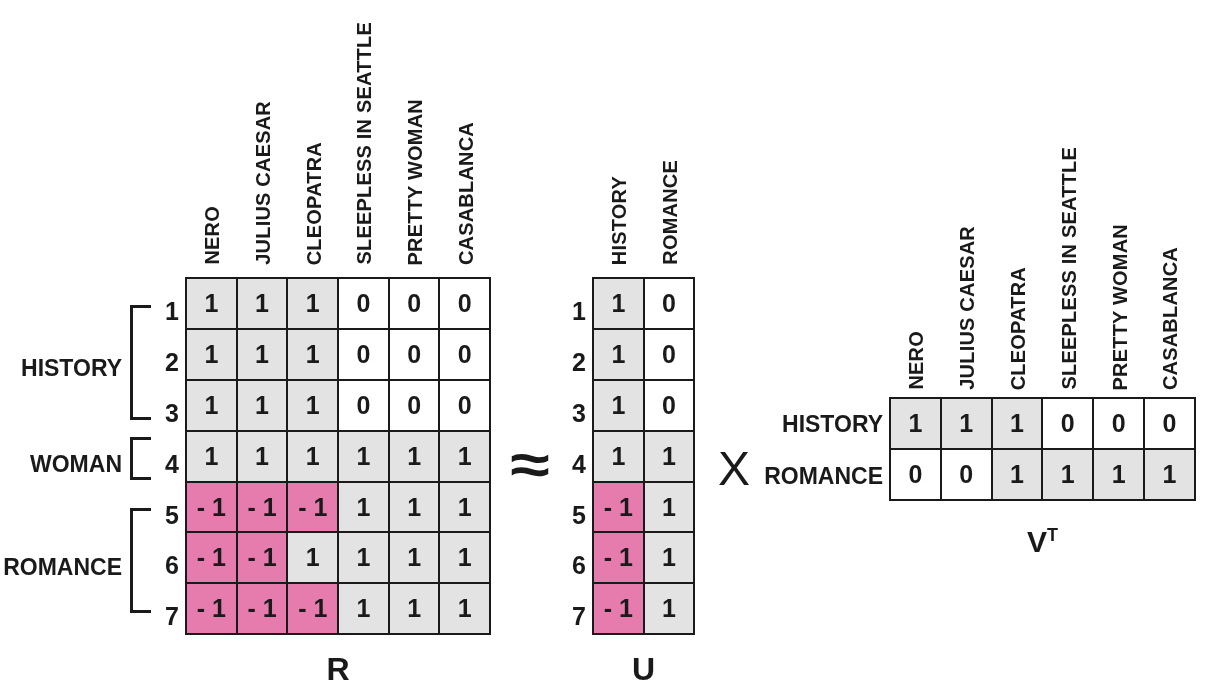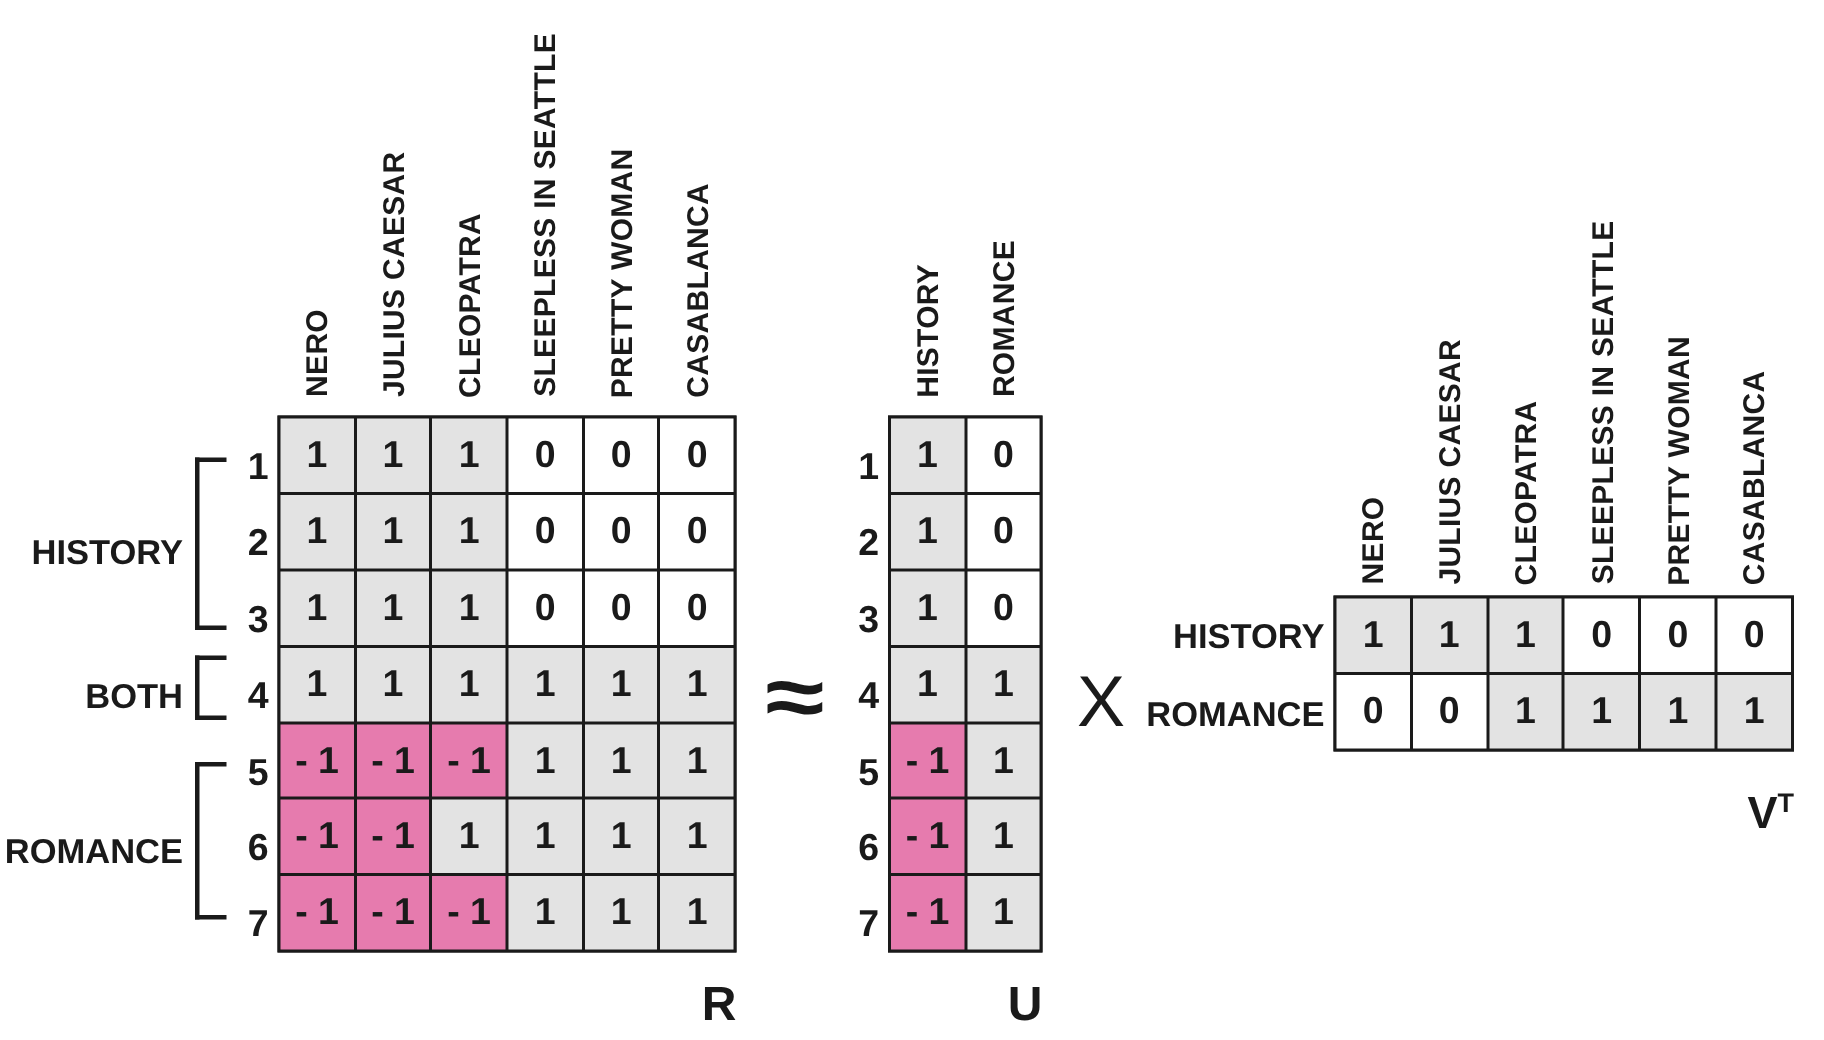--- a/index.html
+++ b/index.html
@@ -90,21 +90,21 @@
     position:absolute; left:494px; top:428px; width:72px;
     text-align:center; font-size:60px; line-height:74px;
     transform:scaleX(1.2) scaleY(0.95);
   }
   #times {
     position:absolute; left:712px; top:444px; width:44px;
     text-align:center; font-size:48px; line-height:50px; font-weight:400;
   }
 
   
-  .mlabel { position:absolute; text-align:right; font-size:32px; line-height:34px; }
+  .mlabel { position:absolute; text-align:center; font-size:32px; line-height:34px; }
   #label-R  { left:185px; top:652px; width:306px; }
   #label-U  { left:592px; top:652px; width:103px; }
   #label-VT { left:889px; top:518px; width:307px; font-size:30px; }
   #label-VT sup { font-size:18px; vertical-align:11px; }
 </style>
 </head>
 <body>
 
 <div id="canvas" style="--bg: #ffffff; --line: #1a1a1a; --cell-one: #e3e3e3; --cell-zero: #ffffff; --cell-neg: #e67bae;">
 
@@ -184,21 +184,21 @@
       <div class="cell v1">1</div>
     </div>
 
   <div class="mlabel" id="label-R">R</div>
 
   <div class="bracket" id="bracket-history"></div>
   <div class="bracket" id="bracket-both"></div>
   <div class="bracket" id="bracket-romance"></div>
 
   <div class="glabel" id="glabel-history">HISTORY</div>
-  <div class="glabel" id="glabel-both">BOTH</div>
+  <div class="glabel" id="glabel-both">WOMAN</div>
   <div class="glabel" id="glabel-romance">ROMANCE</div>
 
   <div id="approx">≈</div>
 
   <div class="col-headers" id="headers-U">
       <div class="col-header">
         <span>HISTORY</span>
       </div>
       <div class="col-header">
         <span>ROMANCE</span>

